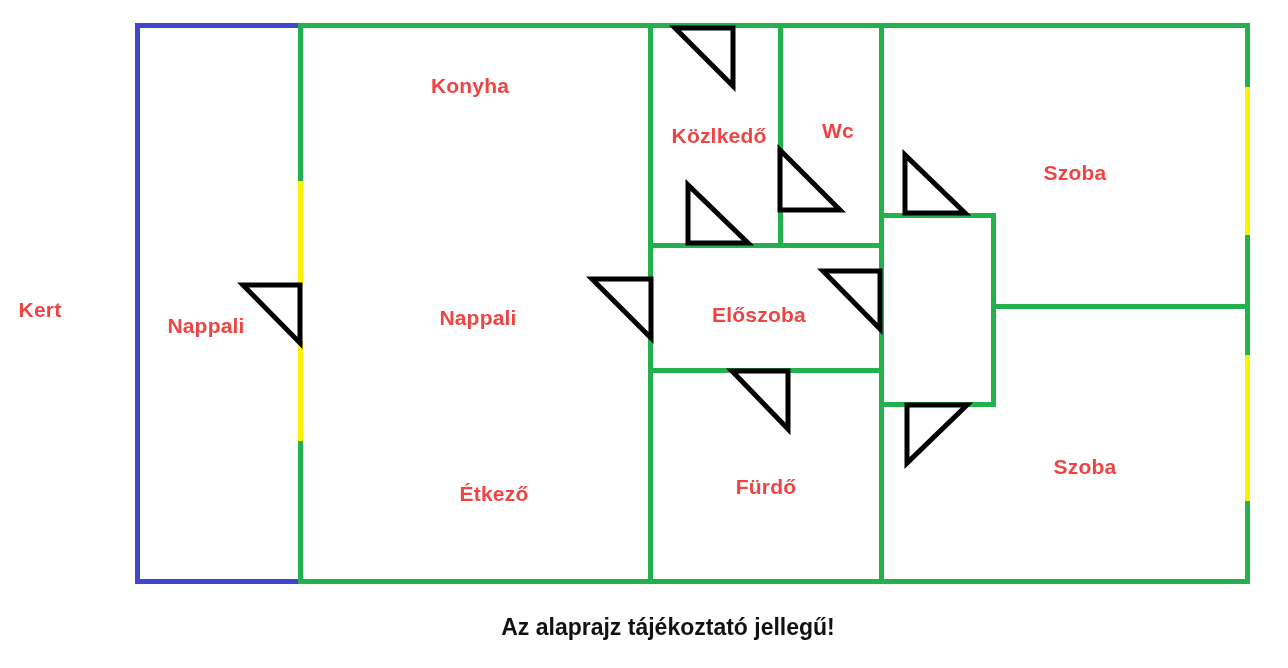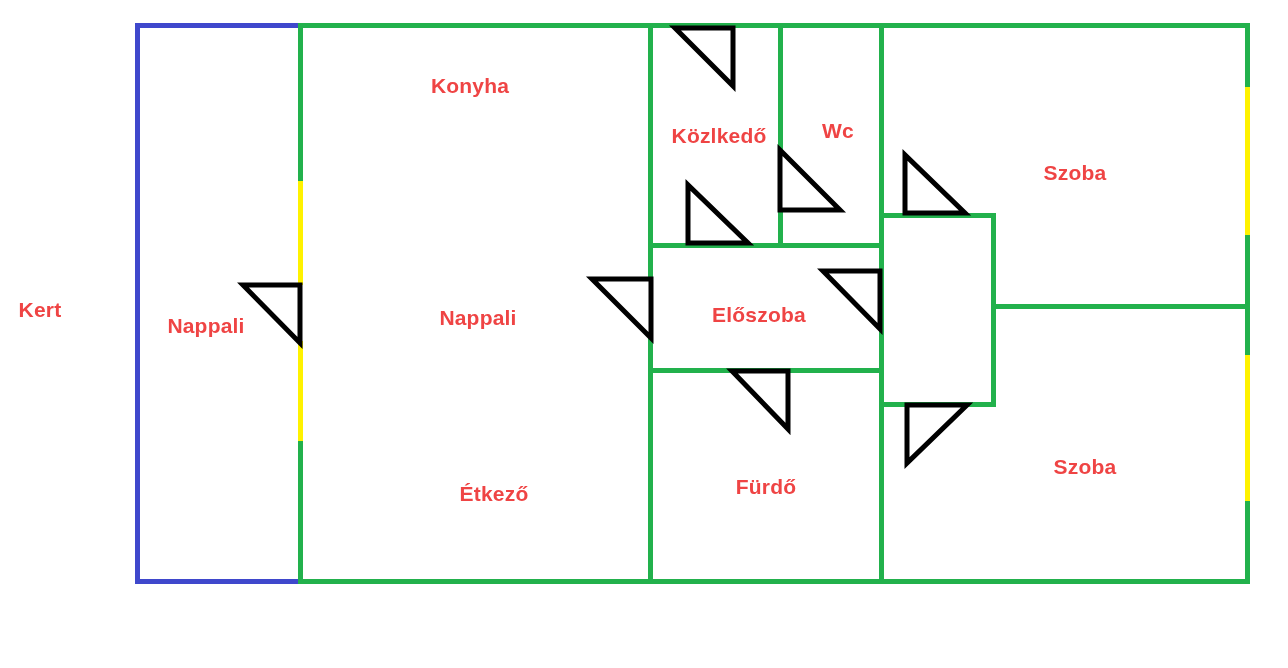--- a/index.html
+++ b/index.html
@@ -102,14 +102,15 @@
   <span class="lbl" style="left:470px;  top:86px;">Konyha</span>
   <span class="lbl" style="left:436px;  top:318px;margin-left:42px;">Nappali</span>
   <span class="lbl" style="left:494px;  top:494px;">Étkező</span>
   <span class="lbl" style="left:719px;  top:136px;">Közlkedő</span>
   <span class="lbl" style="left:838px;  top:131px;">Wc</span>
   <span class="lbl" style="left:759px;  top:315px;">Előszoba</span>
   <span class="lbl" style="left:766px;  top:487px;text-align:center;">Fürdő</span>
   <span class="lbl" style="left:1075px; top:173px;">Szoba</span>
   <span class="lbl" style="left:1085px; top:467px;">Szoba</span>
 
+  <span class="caption" style="left:668px; top:627px;">Az alaprajz tájékoztató jellegű!</span>
 
 </div>
 
 </body></html>

